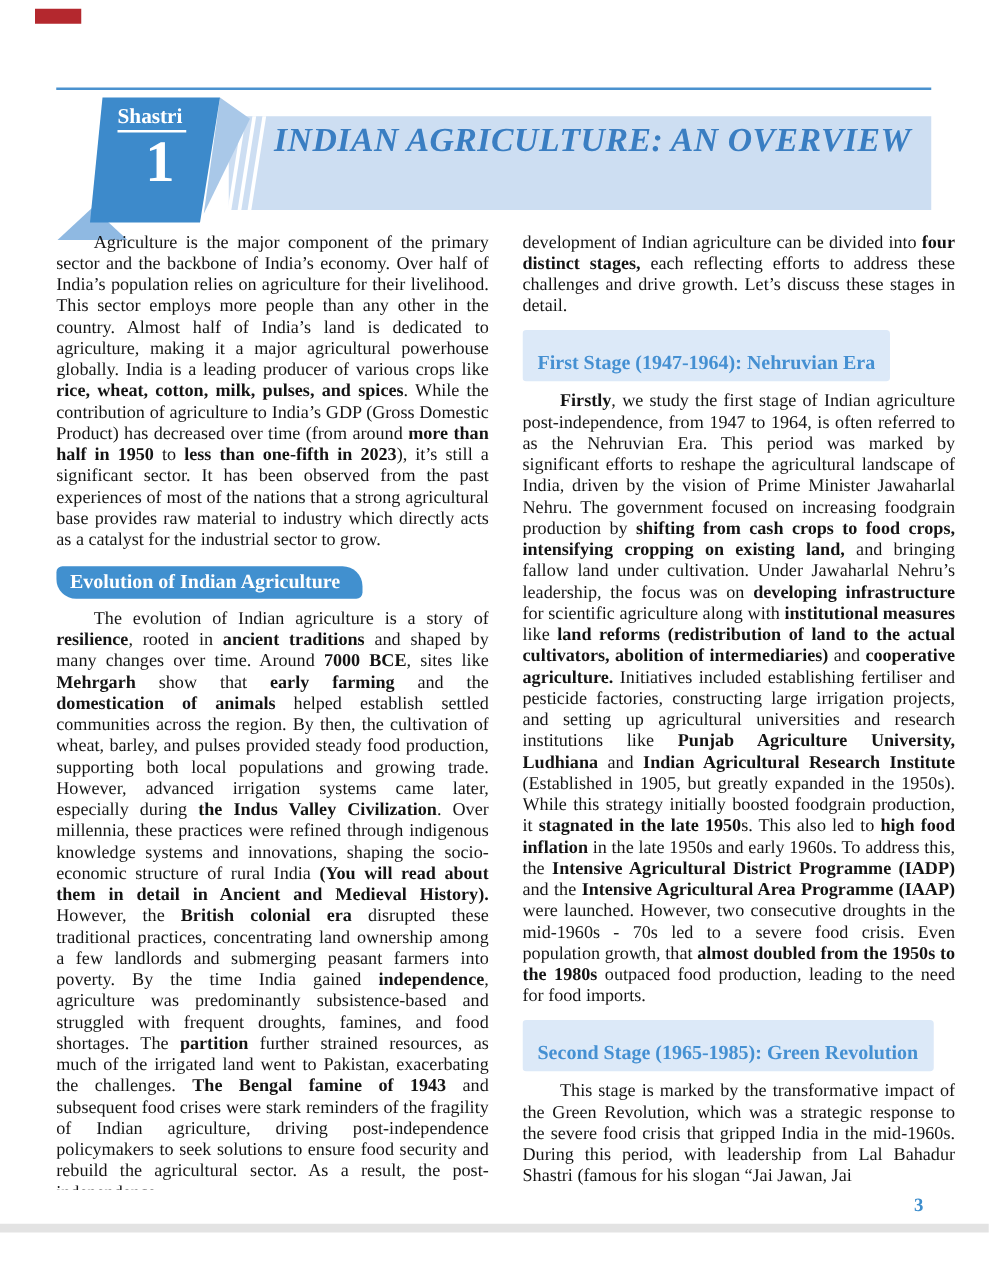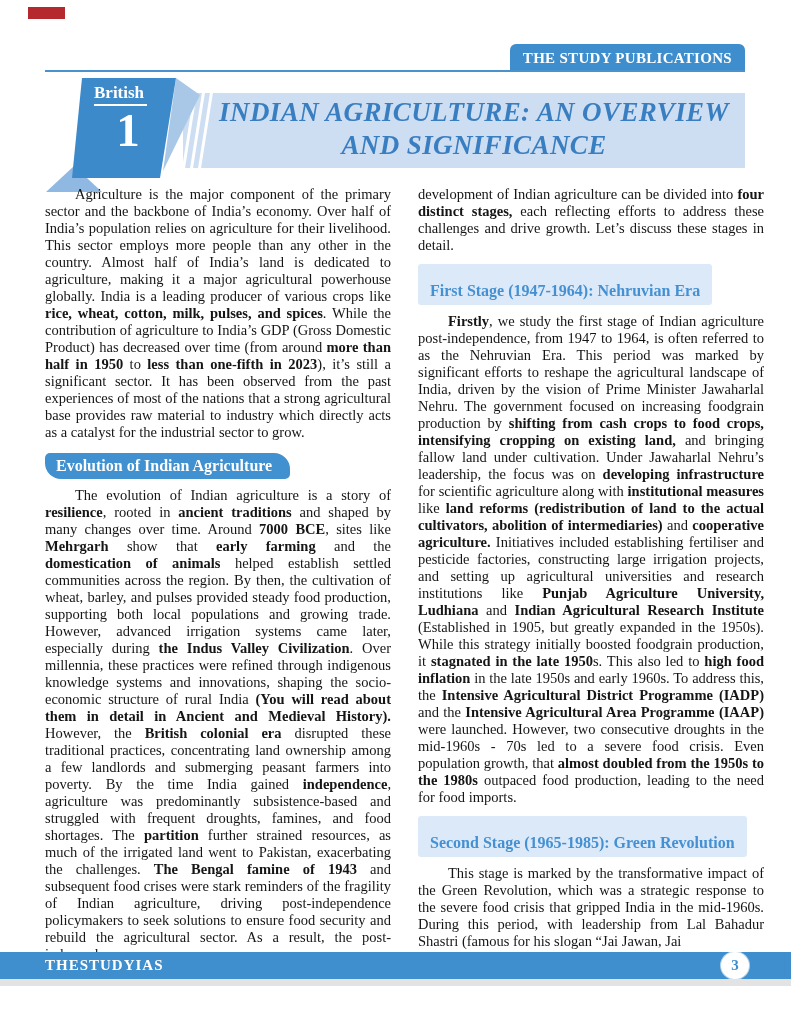--- a/index.html
+++ b/index.html
@@ -56,47 +56,40 @@
     font-size:15px; box-shadow:0 0 0 1px rgba(255,255,255,.6); }
   .footer-shadow { position:absolute; left:0; top:979px; width:791px; height:7px; background:#e3e3e3; }
 </style>
 </head>
 <body>
 
 <div class="page">
 
   <div class="corner-mark"></div>
 
-  <div class="pub-banner">
-    <span>THE STUDY PUBLICATIONS</span>
-  </div>
   <div class="top-rule"></div>
 
   <div class="title-banner"></div>
   <div class="stripe s1"></div>
   <div class="stripe s2"></div>
   <div class="stripe s3"></div>
 
   <svg class="badge-svg" width="175" height="130" viewBox="0 0 175 130">
     <polygon points="136,8 160,25 123,101" fill="#a9c8e8"></polygon>
     <polygon points="34,96 62,122 6,122" fill="#8fb9e2"></polygon>
     <polygon points="42,8 136,8 120,108 32,108" fill="#3d8acb"></polygon>
   </svg>
-  <div class="chapter-label">British</div>
+  <div class="chapter-label">Shastri</div>
   <div class="chapter-number">1</div>
 
   <div class="title-text">
     <div>INDIAN AGRICULTURE: AN OVERVIEW</div>
-    <div>AND SIGNIFICANCE</div>
   </div>
 
   <div class="column col-left"><p class="para indent"><span>Agriculture is the major component of the primary sector and the backbone of India’s economy. Over half of India’s population relies on agriculture for their livelihood. This sector employs more people than any other in the country. Almost half of India’s land is dedicated to agriculture, making it a major agricultural powerhouse globally. India is a leading producer of various crops like </span><span class="bold">rice, wheat, cotton, milk, pulses, and spices</span><span>. While the contribution of agriculture to India’s GDP (Gross Domestic Product) has decreased over time (from around </span><span class="bold">more than half in 1950</span><span> to </span><span class="bold">less than one-fifth in 2023</span><span>), it’s still a significant sector. It has been observed from the past experiences of most of the nations that a strong agricultural base provides raw material to industry which directly acts as a catalyst for the industrial sector to grow.</span></p><div class="section-header">Evolution of Indian Agriculture</div><br><p class="para indent"><span>The evolution of Indian agriculture is a story of </span><span class="bold">resilience</span><span>, rooted in </span><span class="bold">ancient traditions</span><span> and shaped by many changes over time. Around </span><span class="bold">7000 BCE</span><span>, sites like </span><span class="bold">Mehrgarh</span><span> show that </span><span class="bold">early farming</span><span> and the </span><span class="bold">domestication of animals</span><span> helped establish settled communities across the region. By then, the cultivation of wheat, barley, and pulses provided steady food production, supporting both local populations and growing trade. However, advanced irrigation systems came later, especially during </span><span class="bold">the Indus Valley Civilization</span><span>. Over millennia, these practices were refined through indigenous knowledge systems and innovations, shaping the socio-economic structure of rural India </span><span class="bold italic">(You will read about them in detail in Ancient and Medieval History).</span><span> However, the </span><span class="bold">British colonial era</span><span> disrupted these traditional practices, concentrating land ownership among a few landlords and submerging peasant farmers into poverty. By the time India gained </span><span class="bold">independence</span><span>, agriculture was predominantly subsistence-based and struggled with frequent droughts, famines, and food shortages. The </span><span class="bold">partition</span><span> further strained resources, as much of the irrigated land went to Pakistan, exacerbating the challenges. </span><span class="bold">The Bengal famine of 1943</span><span> and subsequent food crises were stark reminders of the fragility of Indian agriculture, driving post-independence policymakers to seek solutions to ensure food security and rebuild the agricultural sector. As a result, the post-independence</span></p></div>
   <div class="column col-right"><p class="para"><span>development of Indian agriculture can be divided into </span><span class="bold">four distinct stages,</span><span> each reflecting efforts to address these challenges and drive growth. Let’s discuss these stages in detail.</span></p><div class="sub-header">First Stage (1947-1964): Nehruvian Era</div><br><p class="para indent"><span class="bold italic">Firstly</span><span>, we study the first stage of Indian agriculture post-independence, from 1947 to 1964, is often referred to as the Nehruvian Era. This period was marked by significant efforts to reshape the agricultural landscape of India, driven by the vision of Prime Minister Jawaharlal Nehru. The government focused on increasing foodgrain production by </span><span class="bold">shifting from cash crops to food crops, intensifying cropping on existing land,</span><span> and bringing fallow land under cultivation. Under Jawaharlal Nehru’s leadership, the focus was on </span><span class="bold">developing infrastructure</span><span> for scientific agriculture along with </span><span class="bold">institutional measures</span><span> like </span><span class="bold">land reforms (redistribution of land to the actual cultivators, abolition of intermediaries)</span><span> and </span><span class="bold">cooperative agriculture.</span><span> Initiatives included establishing fertiliser and pesticide factories, constructing large irrigation projects, and setting up agricultural universities and research institutions like </span><span class="bold">Punjab Agriculture University, Ludhiana</span><span> and </span><span class="bold">Indian Agricultural Research Institute</span><span> (Established in 1905, but greatly expanded in the 1950s). While this strategy initially boosted foodgrain production, it </span><span class="bold">stagnated in the late 1950</span><span>s. This also led to </span><span class="bold">high food inflation</span><span> in the late 1950s and early 1960s. To address this, the </span><span class="bold">Intensive Agricultural District Programme (IADP)</span><span> and the </span><span class="bold">Intensive Agricultural Area Programme (IAAP)</span><span> were launched. However, two consecutive droughts in the mid-1960s - 70s led to a severe food crisis. Even population growth, that </span><span class="bold">almost doubled from the 1950s to the 1980s</span><span> outpaced food production, leading to the need for food imports.</span></p><div class="sub-header">Second Stage (1965-1985): Green Revolution</div><br><p class="para indent"><span>This stage is marked by the transformative impact of the Green Revolution, which was a strategic response to the severe food crisis that gripped India in the mid-1960s. During this period, with leadership from Lal Bahadur Shastri (famous for his slogan “Jai Jawan, Jai</span></p></div>
 
-  <div class="footer-bar">
-    <div class="footer-brand">THESTUDYIAS</div>
-  </div>
   <div class="page-circle">
     <span>3</span>
   </div>
   <div class="footer-shadow"></div>
 
 </div>
 
 </body></html>

